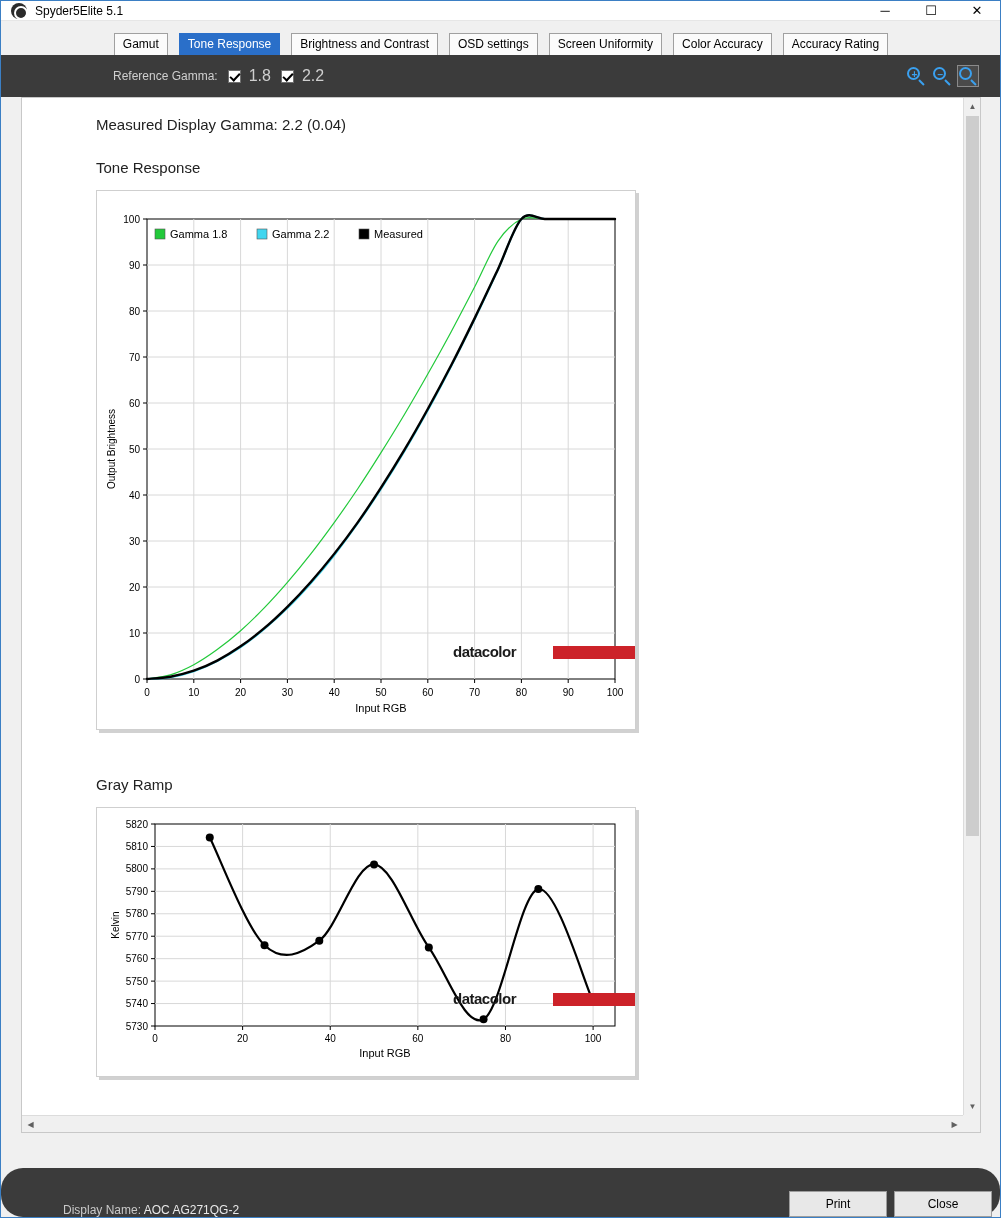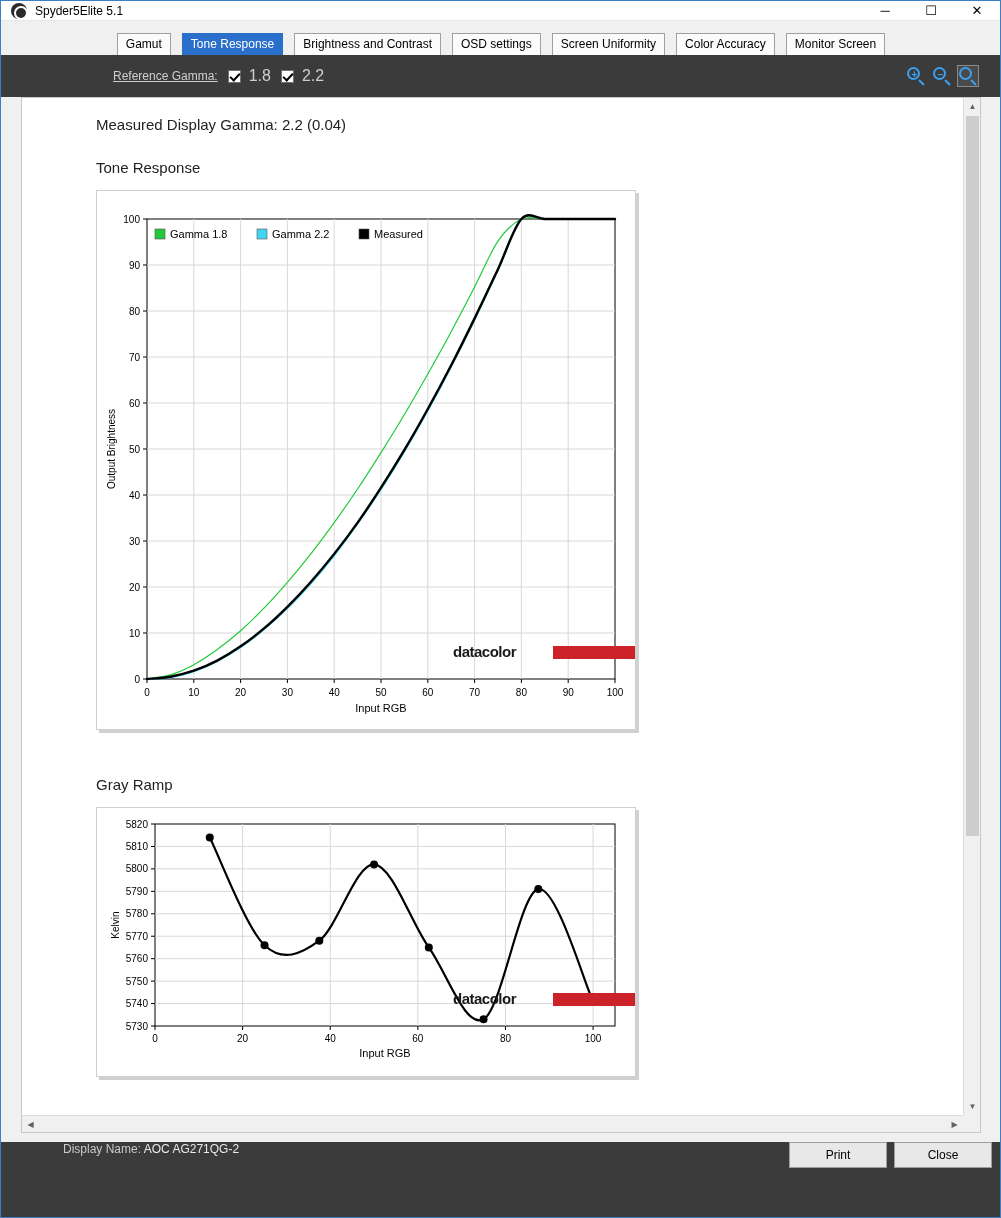--- a/index.html
+++ b/index.html
@@ -67,21 +67,21 @@
     border-color: #2a6fc9;
   }
 
   
   .toolbar {
     position: absolute; top: 54px; left: 0; right: 0; height: 42px;
     background: #3b3b3b;
     display: flex; align-items: center;
   }
   .ref-gamma-label {
-    color: #cfcfcf; font-size: 12px; margin-left: 112px; text-decoration: underline;
+    color: #cfcfcf; font-size: 12px; margin-left: 112px;
   }
   .chk {
     width: 13px; height: 13px; background: #ffffff;
     border: 1px solid #707070; margin-left: 10px;
     position: relative; display: inline-block;
   }
   .chk:after {
     content: "";
     position: absolute; left: 3px; top: 0px;
     width: 4px; height: 8px;
@@ -170,23 +170,23 @@
     box-shadow: 3px 3px 0 rgba(0,0,0,0.18);
   }
   #tone-frame { width: 540px; height: 540px; }
   #gray-frame { width: 540px; height: 270px; }
   .gap { height: 46px; }
 
   .chart-svg { display: block; }
 
   
   .footer {
-    position: absolute; left: 0; right: 0; bottom: 0; height: 75px;
+    position: absolute; left: 0; right: 0; bottom: 0; height: 49px;
     background: #3b3b3b;
-    display: flex; align-items: flex-start;
+    display: flex; align-items: flex-end; border-radius: 22px;
   }
   .display-name {
     color: #c9c9c9; font-size: 12px; margin-left: 62px;
   }
   .display-name b { color: #e9e9e9; font-weight: normal; }
   .footer-btns { margin-left: auto; margin-right: 8px; display: flex; gap: 7px; }
   .btn {
     width: 98px; height: 26px;
     background: #e8e8e8; border: 1px solid #9d9d9d;
     font-size: 12px; color: #000;
@@ -207,21 +207,21 @@
     <div class="win-btn win-close">✕</div>
   </div>
 
   <div class="tabstrip">
     <div class="tab">Gamut</div>
     <div class="tab active">Tone Response</div>
     <div class="tab">Brightness and Contrast</div>
     <div class="tab">OSD settings</div>
     <div class="tab">Screen Uniformity</div>
     <div class="tab">Color Accuracy</div>
-    <div class="tab">Monitor Screen</div>
+    <div class="tab">Accuracy Rating</div>
   </div>
 
   <div class="toolbar">
     <span class="ref-gamma-label">Reference Gamma:</span>
     <span class="chk"></span>
     <span class="chk-text">1.8</span>
     <span class="chk"></span>
     <span class="chk-text">2.2</span>
 
     <div class="toolbar-right">

